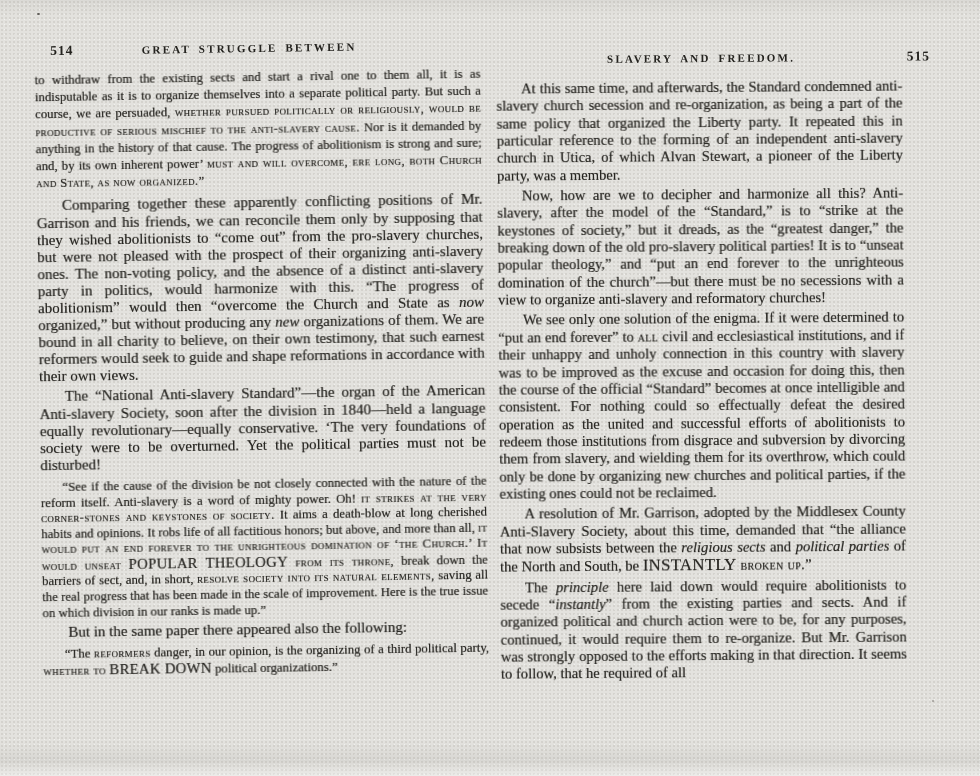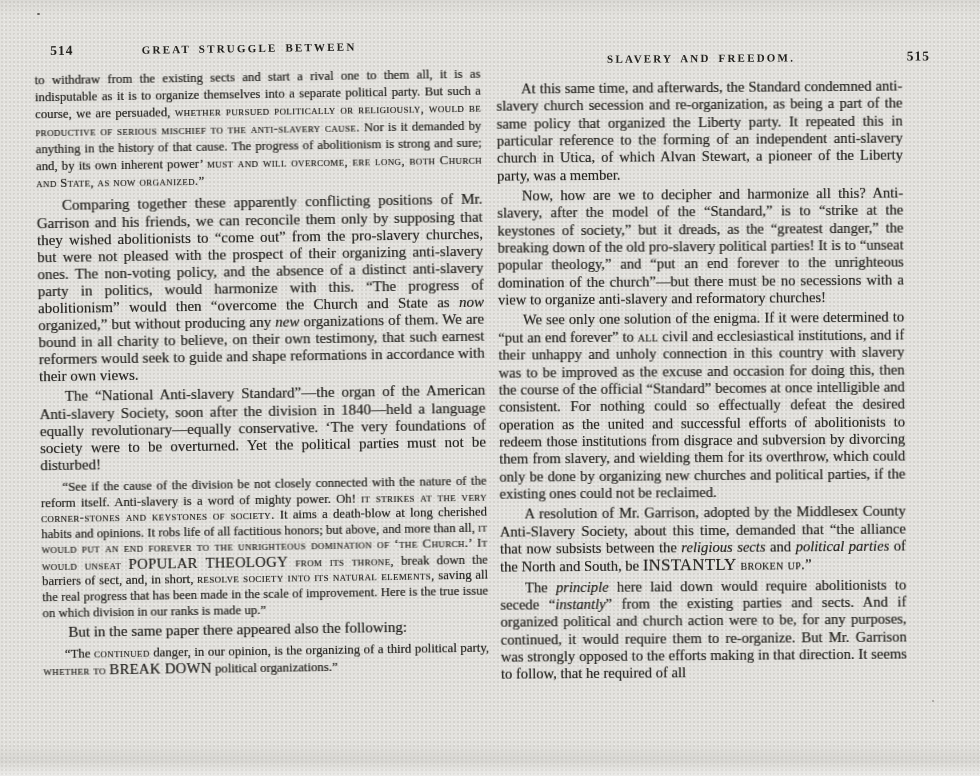--- a/index.html
+++ b/index.html
@@ -73,21 +73,21 @@
     <div class="pagehead">
       <span class="pagenum">514</span>
       <span class="runhead">GREAT STRUGGLE BETWEEN</span>
     </div>
     <div class="pagebody">
         <p class="extract"><span class="run-n">to withdraw from the existing sects and start a rival one to them all, it is as indisputable as it is to organize themselves into a separate political party.  But such a course, we are persuaded, </span><span class="run-sc">whether pursued politically or religiously, would be productive of serious mischief to the anti-slavery cause.</span><span class="run-n">  Nor is it demanded by anything in the history of that cause.  The progress of abolitionism is strong and sure; and, by its own inherent power’ </span><span class="run-sc">must and will overcome, ere long, both Church and State, as now organized.</span><span class="run-n">”</span></p>
         <p class="body indent"><span class="run-n">Comparing together these apparently conflicting positions of Mr. Garrison and his friends, we can reconcile them only by supposing that they wished abolitionists to “come out” from the pro-slavery churches, but were not pleased with the prospect of their organizing anti-slavery ones.  The non-voting policy, and the absence of a distinct anti-slavery party in politics, would harmonize with this.  “The progress of abolitionism” would then “overcome the Church and State as </span><span class="run-i">now</span><span class="run-n"> organized,” but without producing any </span><span class="run-i">new</span><span class="run-n"> organizations of them.  We are bound in all charity to believe, on their own testimony, that such earnest reformers would seek to guide and shape reformations in accordance with their own views.</span></p>
         <p class="body indent"><span class="run-n">The “National Anti-slavery Standard”—the organ of the American Anti-slavery Society, soon after the division in 1840—held a language equally revolutionary—equally conservative.  ‘The very foundations of society were to be overturned.  Yet the political parties must not be disturbed!</span></p>
         <p class="quote indent"><span class="run-n">“See if the cause of the division be not closely connected with the nature of the reform itself.  Anti-slavery is a word of mighty power.  Oh! </span><span class="run-sc">it strikes at the very corner-stones and keystones of society.</span><span class="run-n">  It aims a death-blow at long cherished habits and opinions.  It robs life of all factitious honors; but above, and more than all, </span><span class="run-sc">it would put an end forever to the unrighteous domination of ‘the Church.’  It would unseat </span><span class="run-caps">POPULAR THEOLOGY </span><span class="run-sc">from its throne,</span><span class="run-n"> break down the barriers of sect, and, in short, </span><span class="run-sc">resolve society into its natural elements,</span><span class="run-n"> saving all the real progress that has been made in the scale of improvement.  Here is the true issue on which division in our ranks is made up.”</span></p>
         <p class="body indent"><span class="run-n">But in the same paper there appeared also the following:</span></p>
-        <p class="quote indent"><span class="run-n">“The </span><span class="run-sc">continued</span><span class="run-n"> danger, in our opinion, is the organizing of a third political party, </span><span class="run-sc">whether to </span><span class="run-caps">BREAK DOWN</span><span class="run-n"> political organizations.”</span></p>
+        <p class="quote indent"><span class="run-n">“The </span><span class="run-sc">reformers</span><span class="run-n"> danger, in our opinion, is the organizing of a third political party, </span><span class="run-sc">whether to </span><span class="run-caps">BREAK DOWN</span><span class="run-n"> political organizations.”</span></p>
       </div>
   </div>
 
   <div class="page right">
     <div class="pagehead">
       <span class="runhead">SLAVERY AND FREEDOM.</span>
       <span class="pagenum">515</span>
     </div>
     <div class="pagebody">
         <p class="body indent"><span class="run-n">At this same time, and afterwards, the Standard condemned anti-slavery church secession and re-organization, as being a part of the same policy that organized the Liberty party.  It repeated this in particular reference to the forming of an independent anti-slavery church in Utica, of which Alvan Stewart, a pioneer of the Liberty party, was a member.</span></p>

